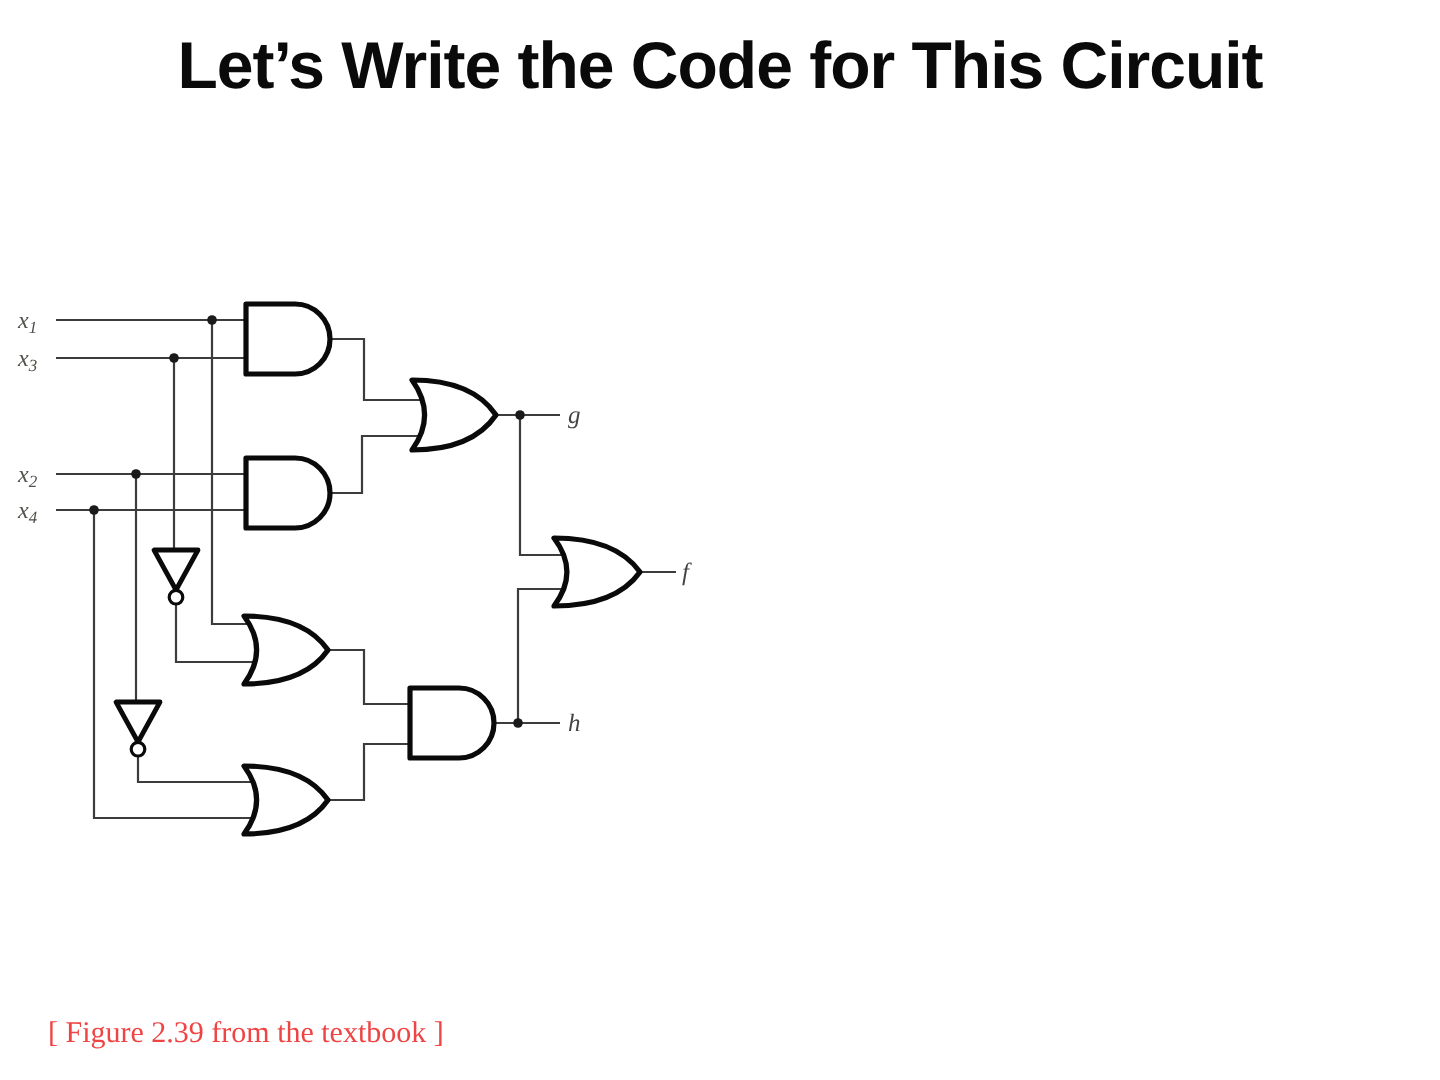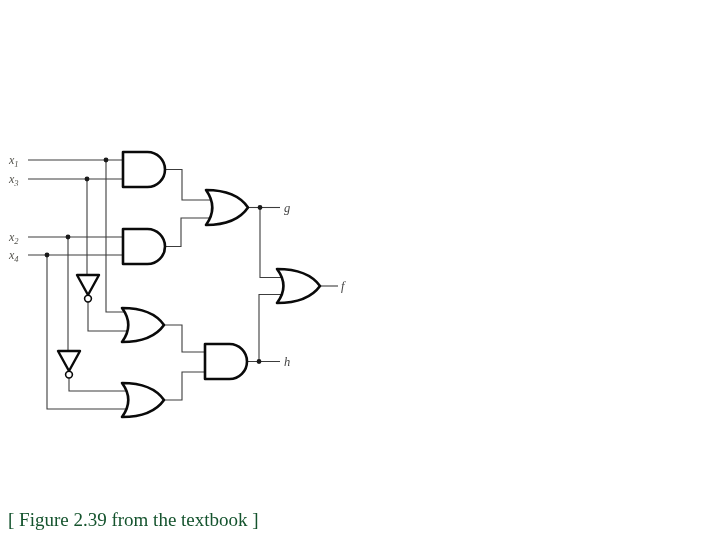--- a/index.html
+++ b/index.html
@@ -17,25 +17,25 @@
     font-family:"Liberation Sans",sans-serif;
     font-weight:bold;
     font-size:33px;
     letter-spacing:-0.5px;
     color:var(--ink,#0d0d0d);
     line-height:1.1;
   }
   .circuit{position:absolute;left:0;top:0;width:720px;height:540px;}
   .caption{
     position:absolute;
-    left:8px;
+    left:24px;
     top:509px;
     font-family:"Liberation Serif",serif;
-    font-size:19px;
-    color:#14532d;
+    font-size:15px;
+    color:#ef4444;
   }
   .wire{fill:none;stroke:var(--wire,#3c3c3c);stroke-width:1.1;}
   .gate{fill:#ffffff;stroke:var(--ink,#0a0a0a);stroke-width:2.6;stroke-linejoin:round;}
   .not-tri{fill:#ffffff;stroke:var(--ink,#0a0a0a);stroke-width:2.4;stroke-linejoin:round;}
   .bubble{fill:#ffffff;stroke:var(--ink,#0a0a0a);stroke-width:1.6;}
   .dot{fill:#1a1a1a;stroke:none;}
   .sig{
     font-family:"Liberation Serif",serif;
     font-style:italic;
     font-size:12px;
@@ -47,20 +47,21 @@
     font-style:italic;
     font-size:12.5px;
     fill:#454545;
   }
 </style>
 </head>
 <body style="--bg: #ffffff; --ink: #0a0a0a; --wire: #3c3c3c; --label: #51504a;">
 
 <div class="slide">
 
+  <h1 class="title">Let’s Write the Code for This Circuit</h1>
 
   <svg class="circuit" viewBox="0 0 720 540">
 
     <polyline class="wire" points="28,160 123,160"></polyline>
     <polyline class="wire" points="28,179 123,179"></polyline>
     <polyline class="wire" points="28,237 123,237"></polyline>
     <polyline class="wire" points="28,255 123,255"></polyline>
 
     <polyline class="wire" points="106,160 106,312 128,312"></polyline>
     <polyline class="wire" points="87,179 87,276"></polyline>

